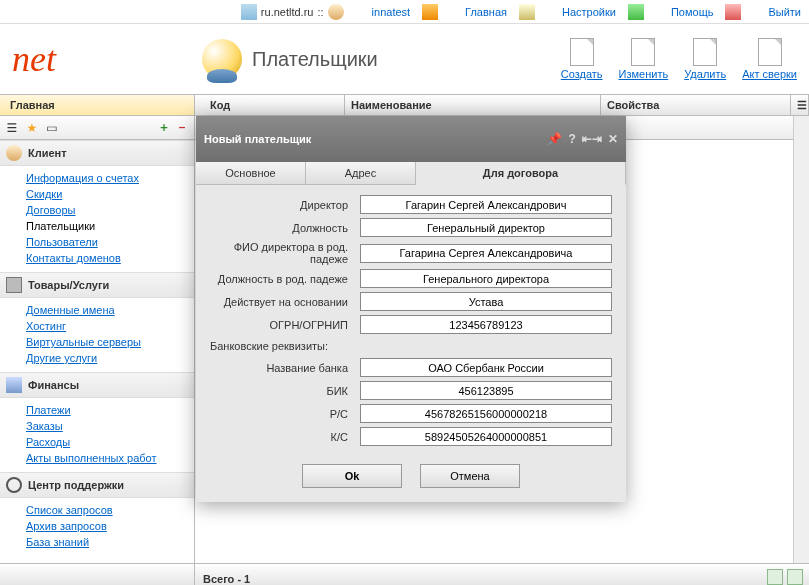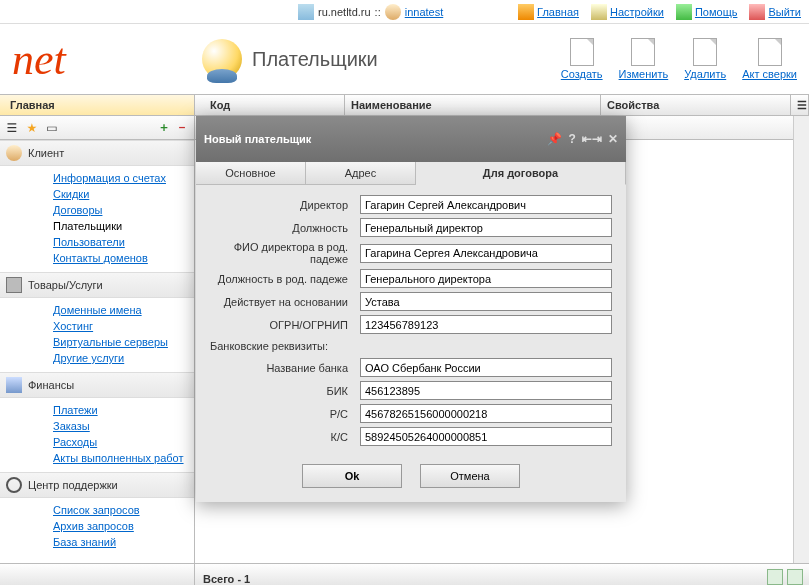--- a/index.html
+++ b/index.html
@@ -1,27 +1,27 @@
 <!DOCTYPE html>
 <html><head>
 <meta charset="utf-8">
 <style>
 * { box-sizing: border-box; margin: 0; padding: 0; }
 body { font-family: Tahoma, Arial, sans-serif; font-size: 11px; color: #333; background: #fff; width: 809px; height: 585px; overflow: hidden; position: relative; }
 
 
 .topbar { height: 24px; background: #fff; border-bottom: 1px solid #ddd; display: flex; align-items: center; padding: 0 8px; gap: 12px; justify-content: flex-end; }
 .topbar .breadcrumb { margin-right: auto; margin-left: 290px; display: flex; align-items: center; gap: 4px; }
-.topbar a { color: #0066cc; text-decoration: underline; cursor: pointer; }
+.topbar a { color: #0066cc; cursor: pointer; margin-left: 24px; }
 .topbar .item { display: flex; align-items: center; gap: 3px; }
 .topbar .icon { width: 16px; height: 16px; display: inline-block; }
 
 
 .header { height: 70px; display: flex; align-items: center; padding: 0 12px; }
-.logo { width: 150px; font-size: 44px; font-family: cursive; color: #e63900; font-style: italic; }
+.logo { width: 150px; font-size: 36px; font-family: cursive; color: #e63900; font-style: italic; }
 .page-title-area { display: flex; align-items: center; gap: 10px; margin-left: 40px; }
 .page-title { font-size: 20px; color: #555; }
 .page-icon { width: 40px; height: 40px; background: radial-gradient(circle at 30% 30%, #fff, #ffd966 60%, #cc9900); border-radius: 50%; position: relative; }
 .page-icon::before { content:""; position:absolute; bottom:-4px; left:5px; width:30px; height:14px; background:linear-gradient(#7aa3cc,#4477aa); border-radius:50% 50% 30% 30%; }
 
 .toolbar-actions { margin-left: auto; display: flex; gap: 16px; }
 .toolbar-actions .act { display: flex; flex-direction: column; align-items: center; gap: 2px; color: #0066cc; text-decoration: underline; cursor: pointer; font-size: 11px; }
 .toolbar-actions .act .icn { width: 24px; height: 28px; background: #fff; border: 1px solid #aaa; position: relative; }
 .toolbar-actions .act .icn::before { content:""; position:absolute; top:0; right:0; border-style:solid; border-width:0 6px 6px 0; border-color:transparent #ccc transparent transparent; }
 
@@ -39,24 +39,24 @@
 
 
 .sidebar { width: 195px; border-right: 1px solid #bbb; background: #fff; overflow: auto; }
 .side-tools { height: 24px; background: linear-gradient(#fdfdfd,#ececec); border-bottom:1px solid #bbb; display:flex; align-items:center; padding:0 4px; gap:4px; }
 .side-tools .sp { margin-left:auto; display:flex; gap:2px; }
 .side-tools .tl { width:16px; height:16px; display:inline-flex; align-items:center; justify-content:center; font-size:12px; cursor:pointer; }
 .side-tools .star { color:#f5a623; }
 .side-tools .plus { color:#2a8a2a; font-weight:bold; }
 .side-tools .minus { color:#c33; font-weight:bold; }
 
-.side-group-h { background: linear-gradient(#f5f5f5,#e8e8e8); border-top:1px solid #ddd; border-bottom:1px solid #ddd; padding:4px 6px; font-weight:normal; display:flex; align-items:center; gap:6px; }
+.side-group-h { background: linear-gradient(#f5f5f5,#e8e8e8); border-top:1px solid #ddd; border-bottom:1px solid #ddd; padding:4px 6px; font-weight:bold; display:flex; align-items:center; gap:6px; }
 .side-group-h .gi { width:16px; height:16px; display:inline-block; }
 .side-items { padding: 4px 0 6px 26px; }
-.side-items a { display:block; color:#0066cc; text-decoration:underline; padding:2px 0; cursor:pointer;margin-left:27px; }
+.side-items a { display:block; color:#0066cc; text-decoration:underline; padding:2px 0; cursor:pointer; }
 .side-items a.active { color:#000; text-decoration:none; }
 
 
 .content { flex:1; position:relative; background:#fff; overflow:auto; }
 .content .subtb { height:24px; background:linear-gradient(#fdfdfd,#ececec); border-bottom:1px solid #bbb; }
 .scrollbar { width: 16px; border-left:1px solid #ccc; background:#efefef; position:absolute; right:0; top:0; bottom:0; }
 
 
 .footer { height:22px; background:linear-gradient(#fefefe,#e6e6e6); border-top:1px solid #bbb; display:flex; align-items:flex-end; }
 .footer .f1 { width:195px; border-right:1px solid #bbb; height:100%; }
@@ -68,21 +68,21 @@
 .dialog { position:absolute; left:196px; top:116px; width:430px; background:#e8e8e8; box-shadow:0 4px 18px rgba(0,0,0,.35); z-index:50; }
 .dlg-title { background:linear-gradient(#8a8a8a,#6f6f6f); color:#fff; padding:16px 8px; font-weight:bold; display:flex; align-items:center; }
 .dlg-title .dtr { margin-left:auto; display:flex; gap:6px; color:#ddd; font-size:12px; cursor:pointer; }
 .dlg-tabs { display:flex; background:#d9d9d9; border-bottom:1px solid #bbb; }
 .dlg-tab { padding:5px 0; width:110px; text-align:center; border-right:1px solid #bbb; background:linear-gradient(#f5f5f5,#dedede); cursor:pointer; }
 .dlg-tab.active { flex:1; width:auto; background:#e8e8e8; border-bottom:1px solid #e8e8e8; margin-bottom:-1px; font-weight:bold; }
 
 .dlg-body { padding:10px 14px 6px 14px; }
 .frow { display:flex; align-items:center; margin-bottom:4px; }
 .frow label { width:150px; text-align:right; padding-right:12px; color:#333; }
-.frow input { flex:1; border:1px solid #888; padding:2px 4px; font-size:11px; background:#fff; height:19px; }
+.frow input { flex:1; border:1px solid #888; padding:2px 4px; font-size:11px; background:#fff; height:19px;text-align:center; }
 .section-label { font-size:11px; color:#333; margin:6px 0 6px 0; }
 
 .dlg-buttons { display:flex; justify-content:center; gap:18px; padding:8px 0 14px 0; }
 .dlg-buttons button { width:100px; height:24px; background:linear-gradient(#f7f7f7,#dedede); border:1px solid #999; cursor:pointer; font-size:11px; }
 .dlg-buttons button:first-child { font-weight:bold; }
 
 
 .ic-doc{background:linear-gradient(#bde,#8bd);} 
 .ic-home{background:linear-gradient(#fc6,#e80);} 
 .ic-gear{background:linear-gradient(#ffd,#cb6);} 

